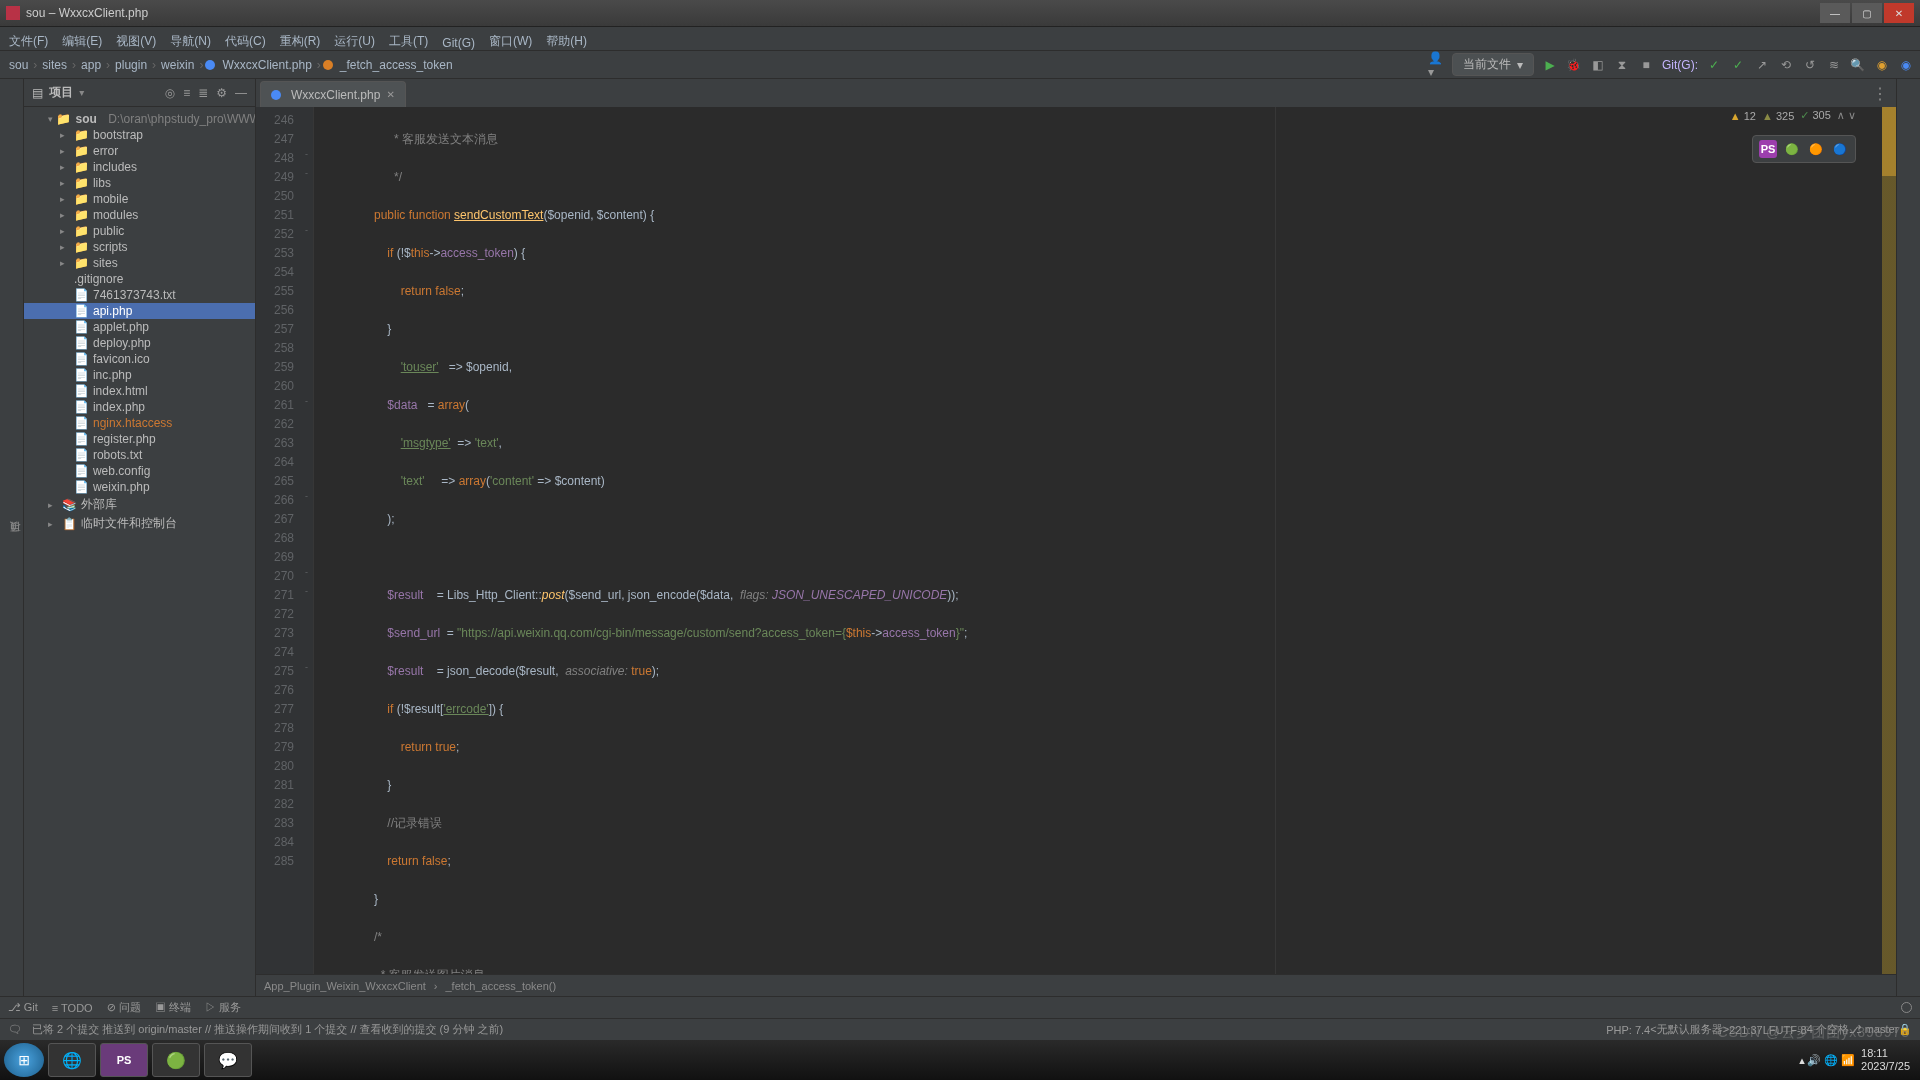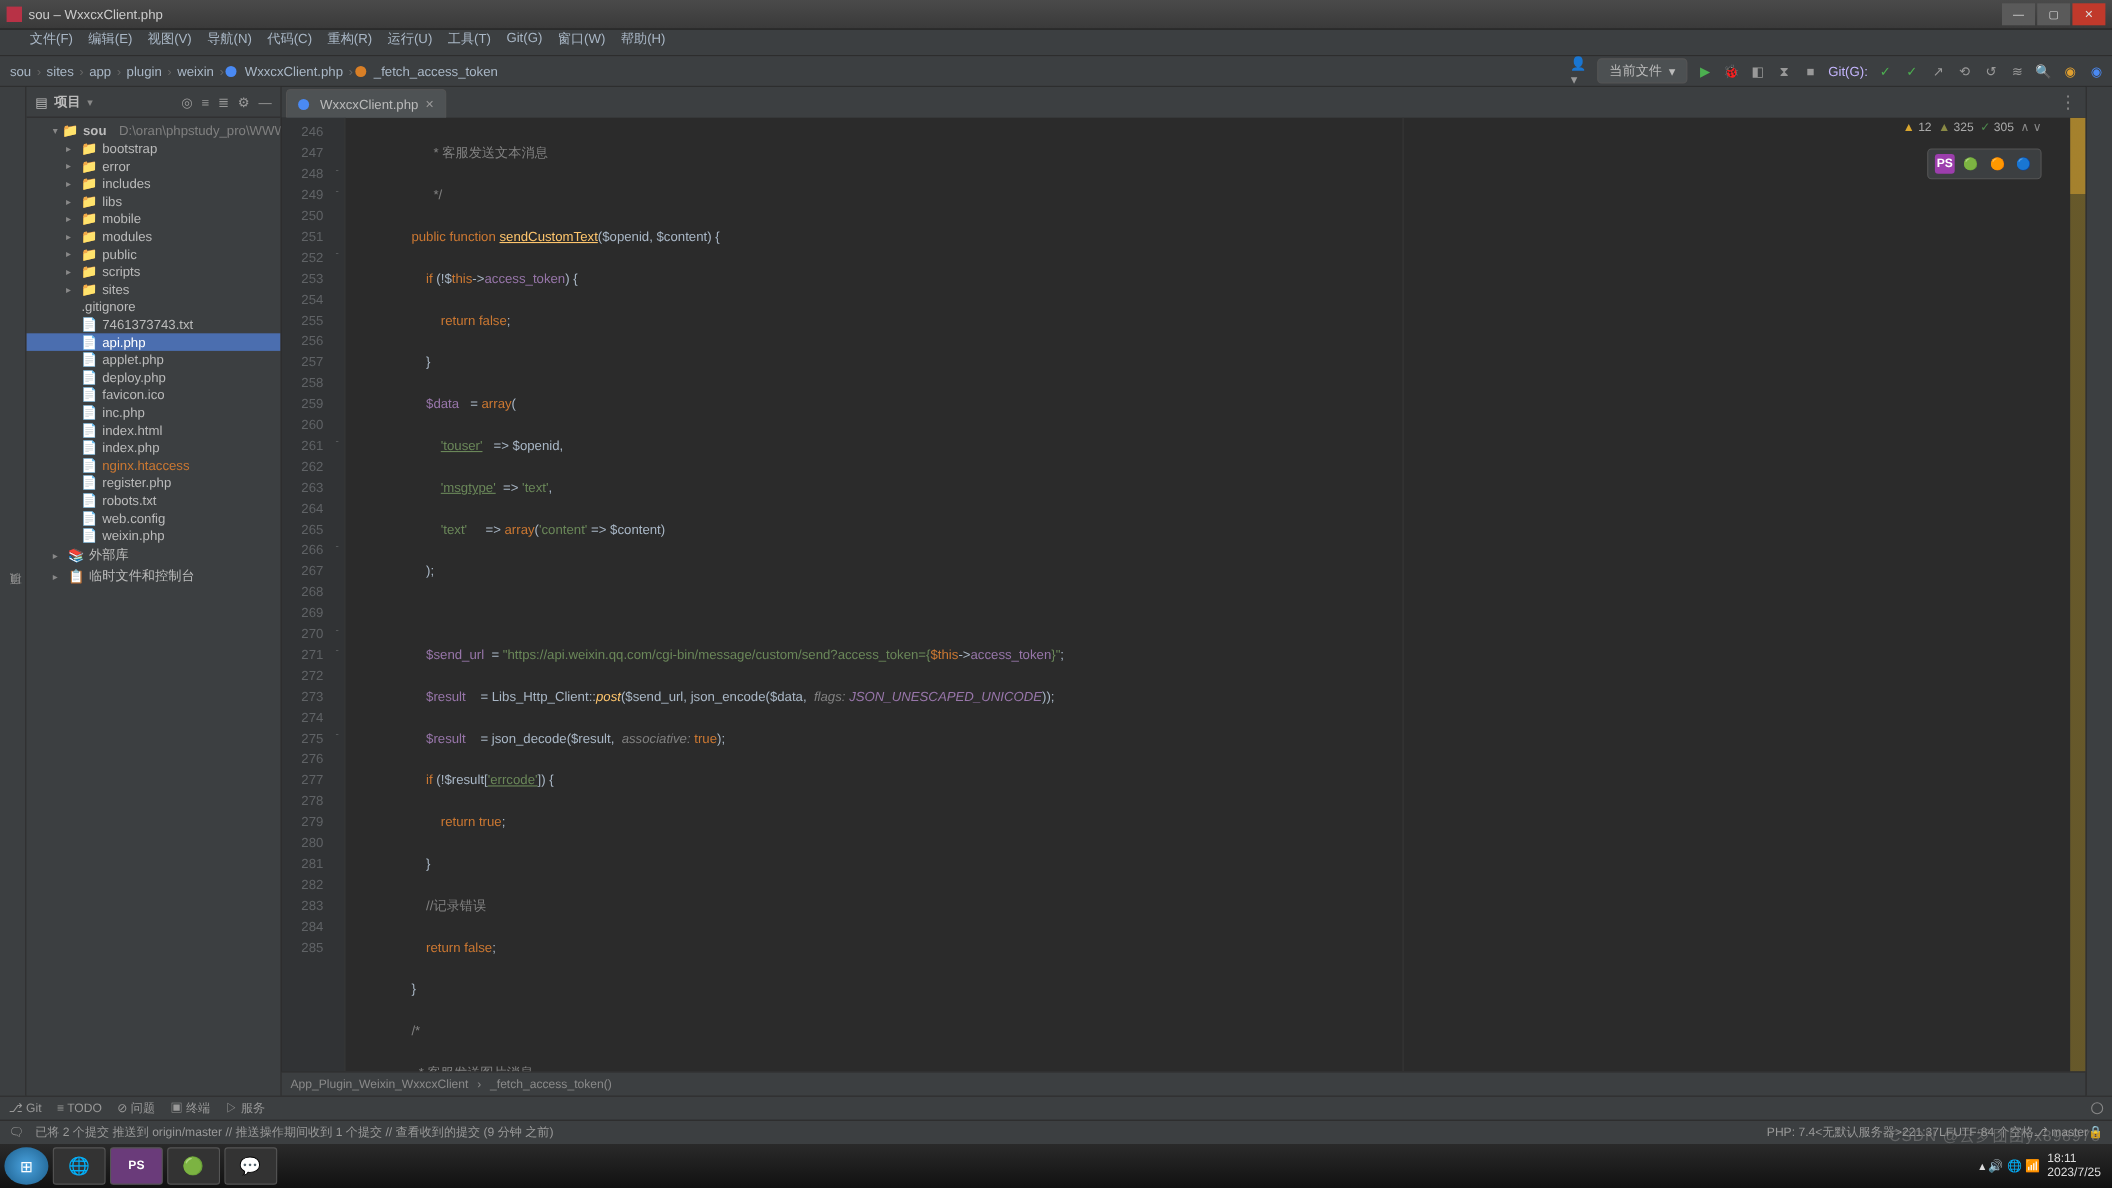--- a/index.html
+++ b/index.html
@@ -3,21 +3,21 @@
 <meta charset="utf-8">
 <style>
 * { margin:0; padding:0; box-sizing:border-box; font-family:"Microsoft YaHei","Segoe UI",sans-serif; }
 html,body { width:1920px; height:1080px; overflow:hidden; background:#2b2b2b; }
 .title-bar { height:27px; background:linear-gradient(#4a4a4a,#3a3a3a); display:flex; align-items:center; padding:0 6px; color:#ccc; font-size:12px; border-bottom:1px solid #222; }
 .title-bar .app-icon { width:14px; height:14px; background:#b83246; margin-right:6px; }
 .title-bar .spacer { flex:1; }
 .win-btn { width:30px; height:20px; display:inline-flex; align-items:center; justify-content:center; margin-left:2px; background:#5a5a5a; color:#ddd; font-size:10px; }
 .win-close { background:#c0392b; }
 
-.menu-bar { height:24px; background:#3c3f41; display:flex; align-items:flex-start; padding:0 20px; font-size:12px; color:#a9b7c6; border-bottom:1px solid #2d2d2d; }
+.menu-bar { height:24px; background:#3c3f41; display:flex; align-items:flex-end; padding:0 2px; font-size:12px; color:#a9b7c6; border-bottom:1px solid #2d2d2d; }
 .menu-bar span { padding:0 7px; cursor:default; }
 
 .nav-bar { height:28px; background:#3c3f41; display:flex; align-items:center; padding:0 6px; font-size:12px; color:#a9b7c6; border-bottom:1px solid #2d2d2d; }
 .nav-bar .crumb { padding:0 3px; }
 .nav-bar .sep { color:#666; padding:0 2px; }
 .nav-bar .file { color:#a9b7c6; }
 .nav-bar .method { color:#a9b7c6; }
 .circle{width:10px;height:10px;border-radius:50%;display:inline-block;vertical-align:middle;margin-right:4px;}
 .blue-circle{background:#4a8af4;}
 .orange-circle{background:#d97f26;}
@@ -323,28 +323,28 @@
           <div></div>
         </div>
 
       <div class="code">
 <div class="line">                    <span class="cmt"> * 客服发送文本消息</span></div>
 <div class="line">                    <span class="cmt"> */</span></div>
 <div class="line">               <span class="kw">public function</span> <span class="fn uline">sendCustomText</span><span>($openid, $content) {</span></div>
 <div class="line">                   <span class="kw">if</span> <span>(!$</span><span class="this">this</span><span>-&gt;</span><span class="prop">access_token</span><span>) {</span></div>
 <div class="line">                       <span class="kw">return false</span><span>;</span></div>
 <div class="line">                   <span>}</span></div>
+<div class="line">                       <span class="str uline">'touser'</span><span>   =&gt; $openid,</span></div>
 <div class="line">                   <span class="var">$data</span><span>   = </span><span class="kw">array</span><span>(</span></div>
-<div class="line">                       <span class="str uline">'touser'</span><span>   =&gt; $openid,</span></div>
 <div class="line">                       <span class="str uline">'msgtype'</span><span>  =&gt; </span><span class="str">'text'</span><span>,</span></div>
 <div class="line">                       <span class="str">'text'</span><span>     =&gt; </span><span class="kw">array</span><span>(</span><span class="str">'content'</span><span> =&gt; $content)</span></div>
 <div class="line">                   <span>);</span></div>
 <div class="line"></div>
+<div class="line">                   <span class="var">$result</span><span>    = Libs_Http_Client::</span><span class="fn italic">post</span><span>($send_url, json_encode($data,  </span><span class="param">flags:</span><span class="italic" style="color:#9876aa"> JSON_UNESCAPED_UNICODE</span><span>));</span></div>
 <div class="line">                   <span class="var">$send_url</span><span>  = </span><span class="str">"https://api.weixin.qq.com/cgi-bin/message/custom/send?access_token={</span><span class="this">$this</span><span>-&gt;</span><span class="prop">access_token</span><span class="str">}"</span><span>;</span></div>
-<div class="line">                   <span class="var">$result</span><span>    = Libs_Http_Client::</span><span class="fn italic">post</span><span>($send_url, json_encode($data,  </span><span class="param">flags:</span><span class="italic" style="color:#9876aa"> JSON_UNESCAPED_UNICODE</span><span>));</span></div>
 <div class="line">                   <span class="var">$result</span><span>    = json_decode($result,  </span><span class="param">associative:</span><span class="kw"> true</span><span>);</span></div>
 <div class="line">                   <span class="kw">if</span><span> (!$result[</span><span class="str uline">'errcode'</span><span>]) {</span></div>
 <div class="line">                       <span class="kw">return true</span><span>;</span></div>
 <div class="line">                   <span>}</span></div>
 <div class="line">                   <span class="cmt">//记录错误</span></div>
 <div class="line">                   <span class="kw">return false</span><span>;</span></div>
 <div class="line">               <span>}</span></div>
 <div class="line">               <span class="cmt">/*</span></div>
 <div class="line">                <span class="cmt"> * 客服发送图片消息</span></div>
 

